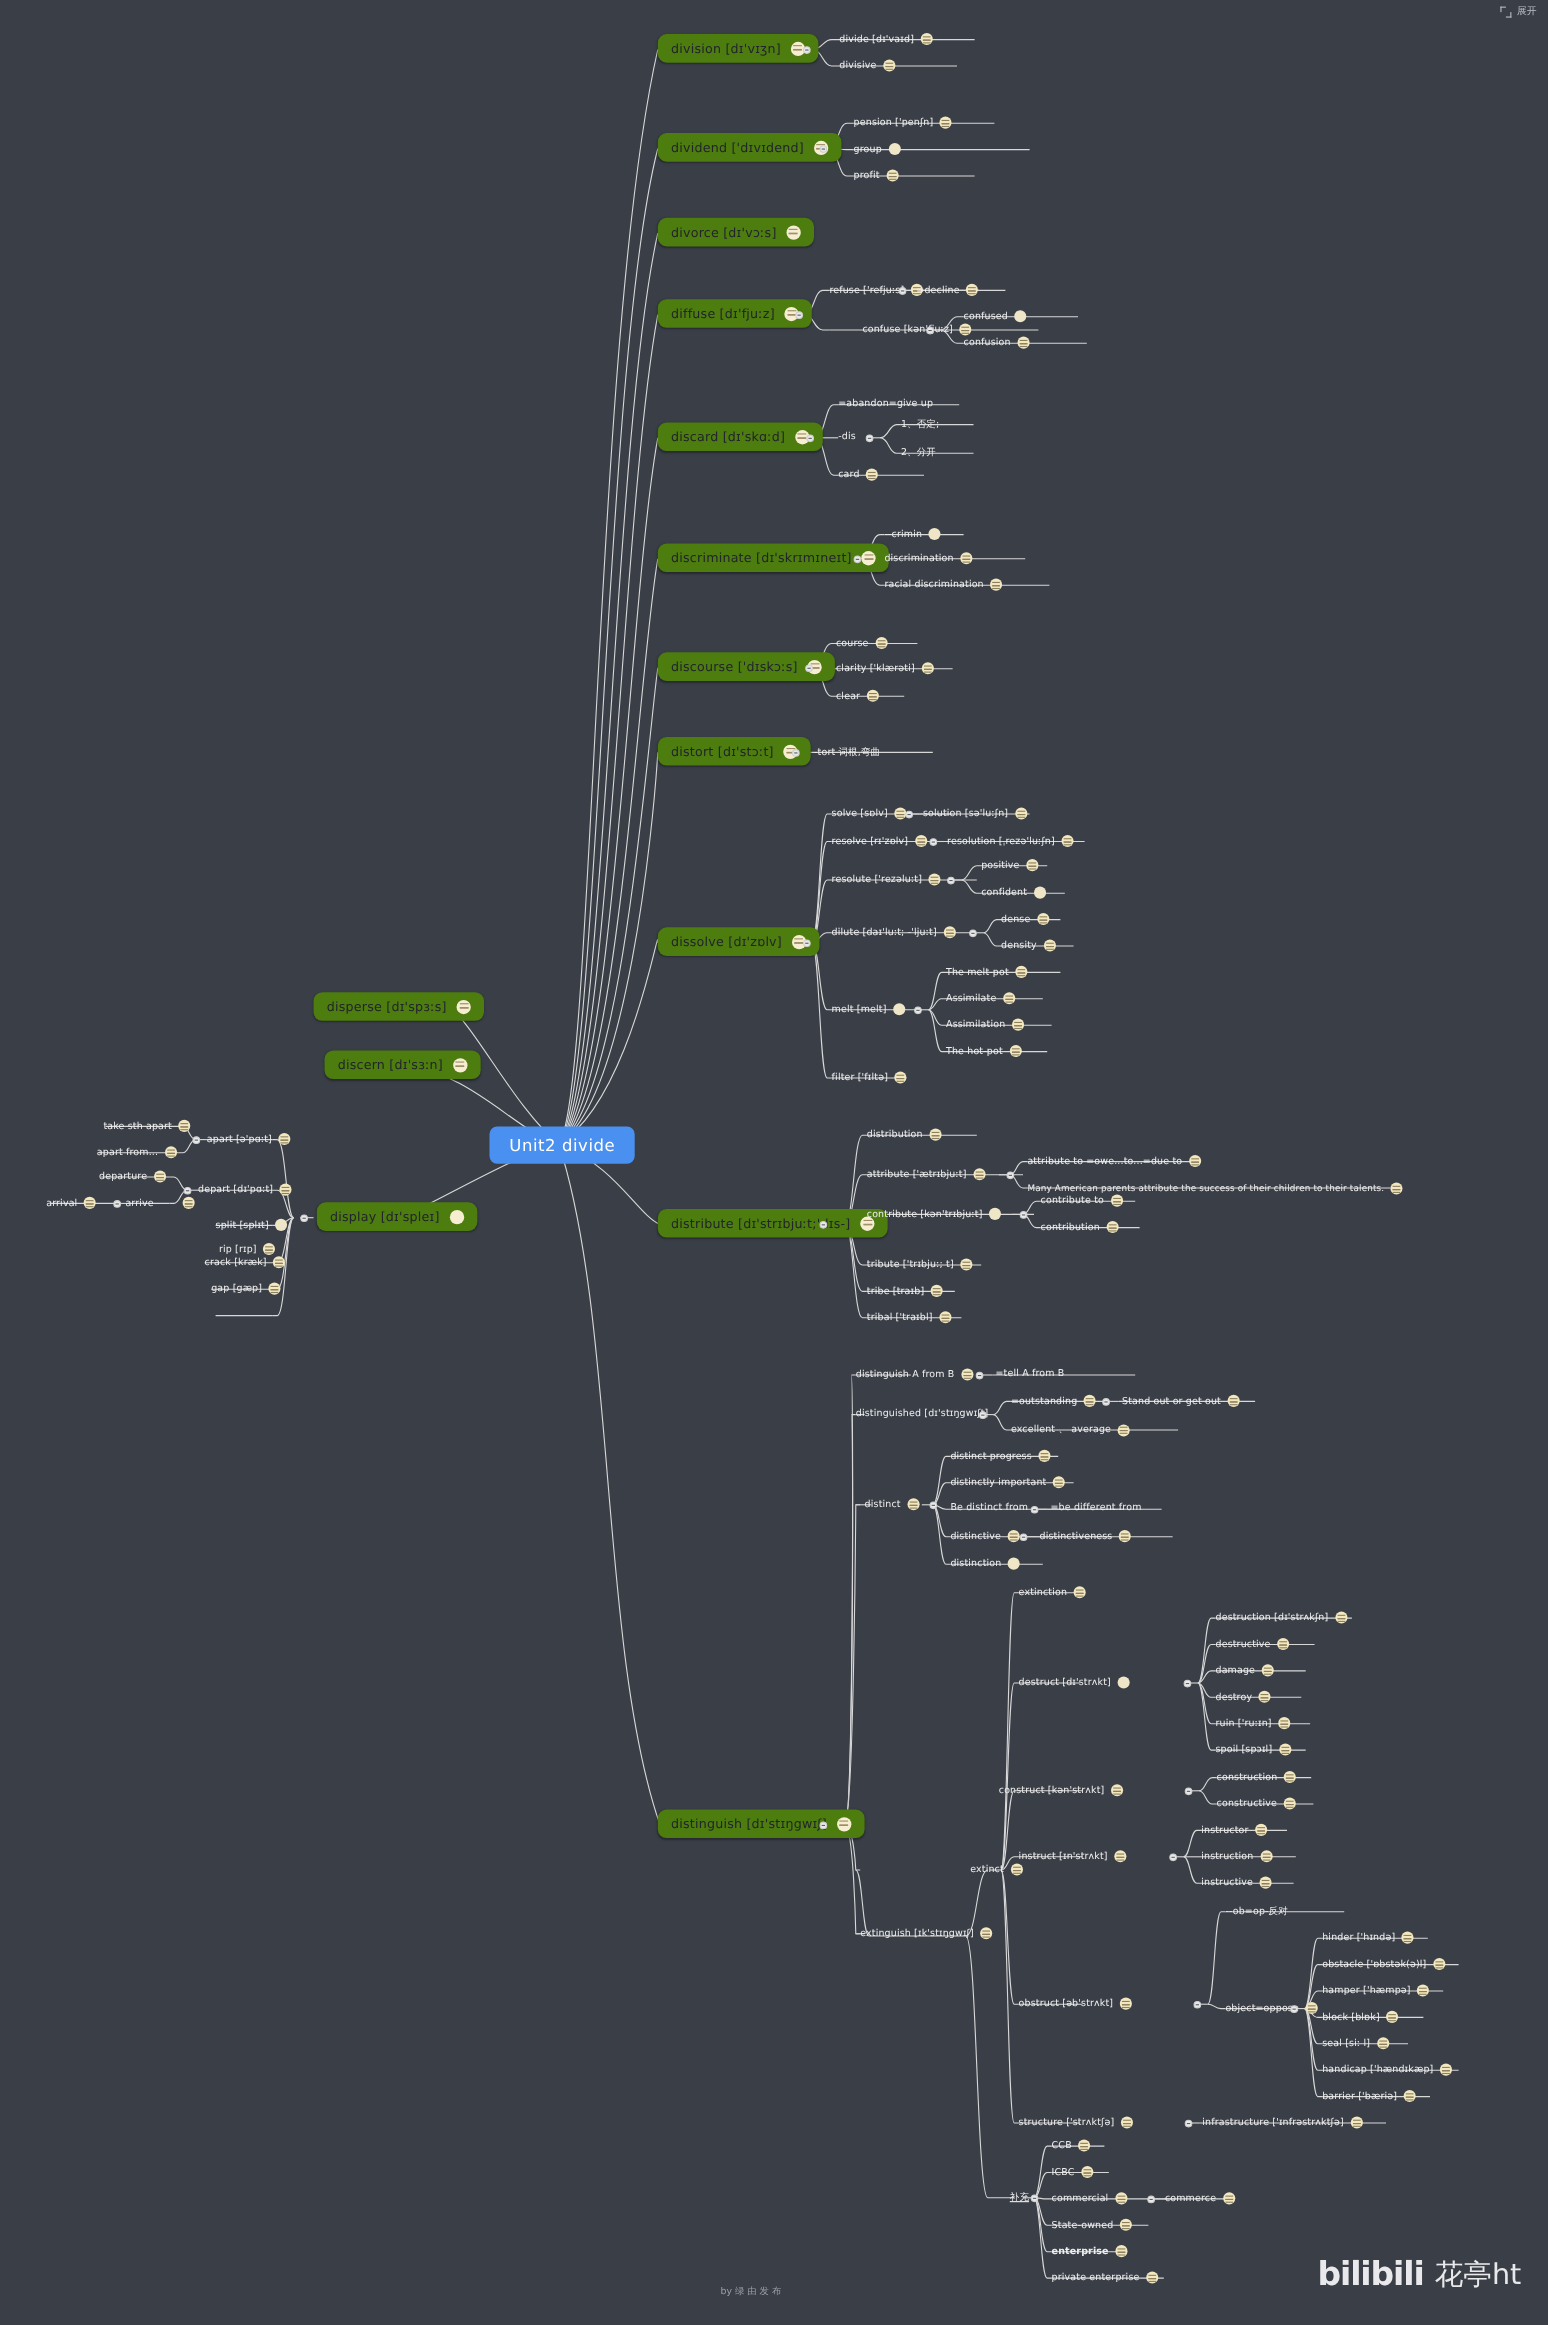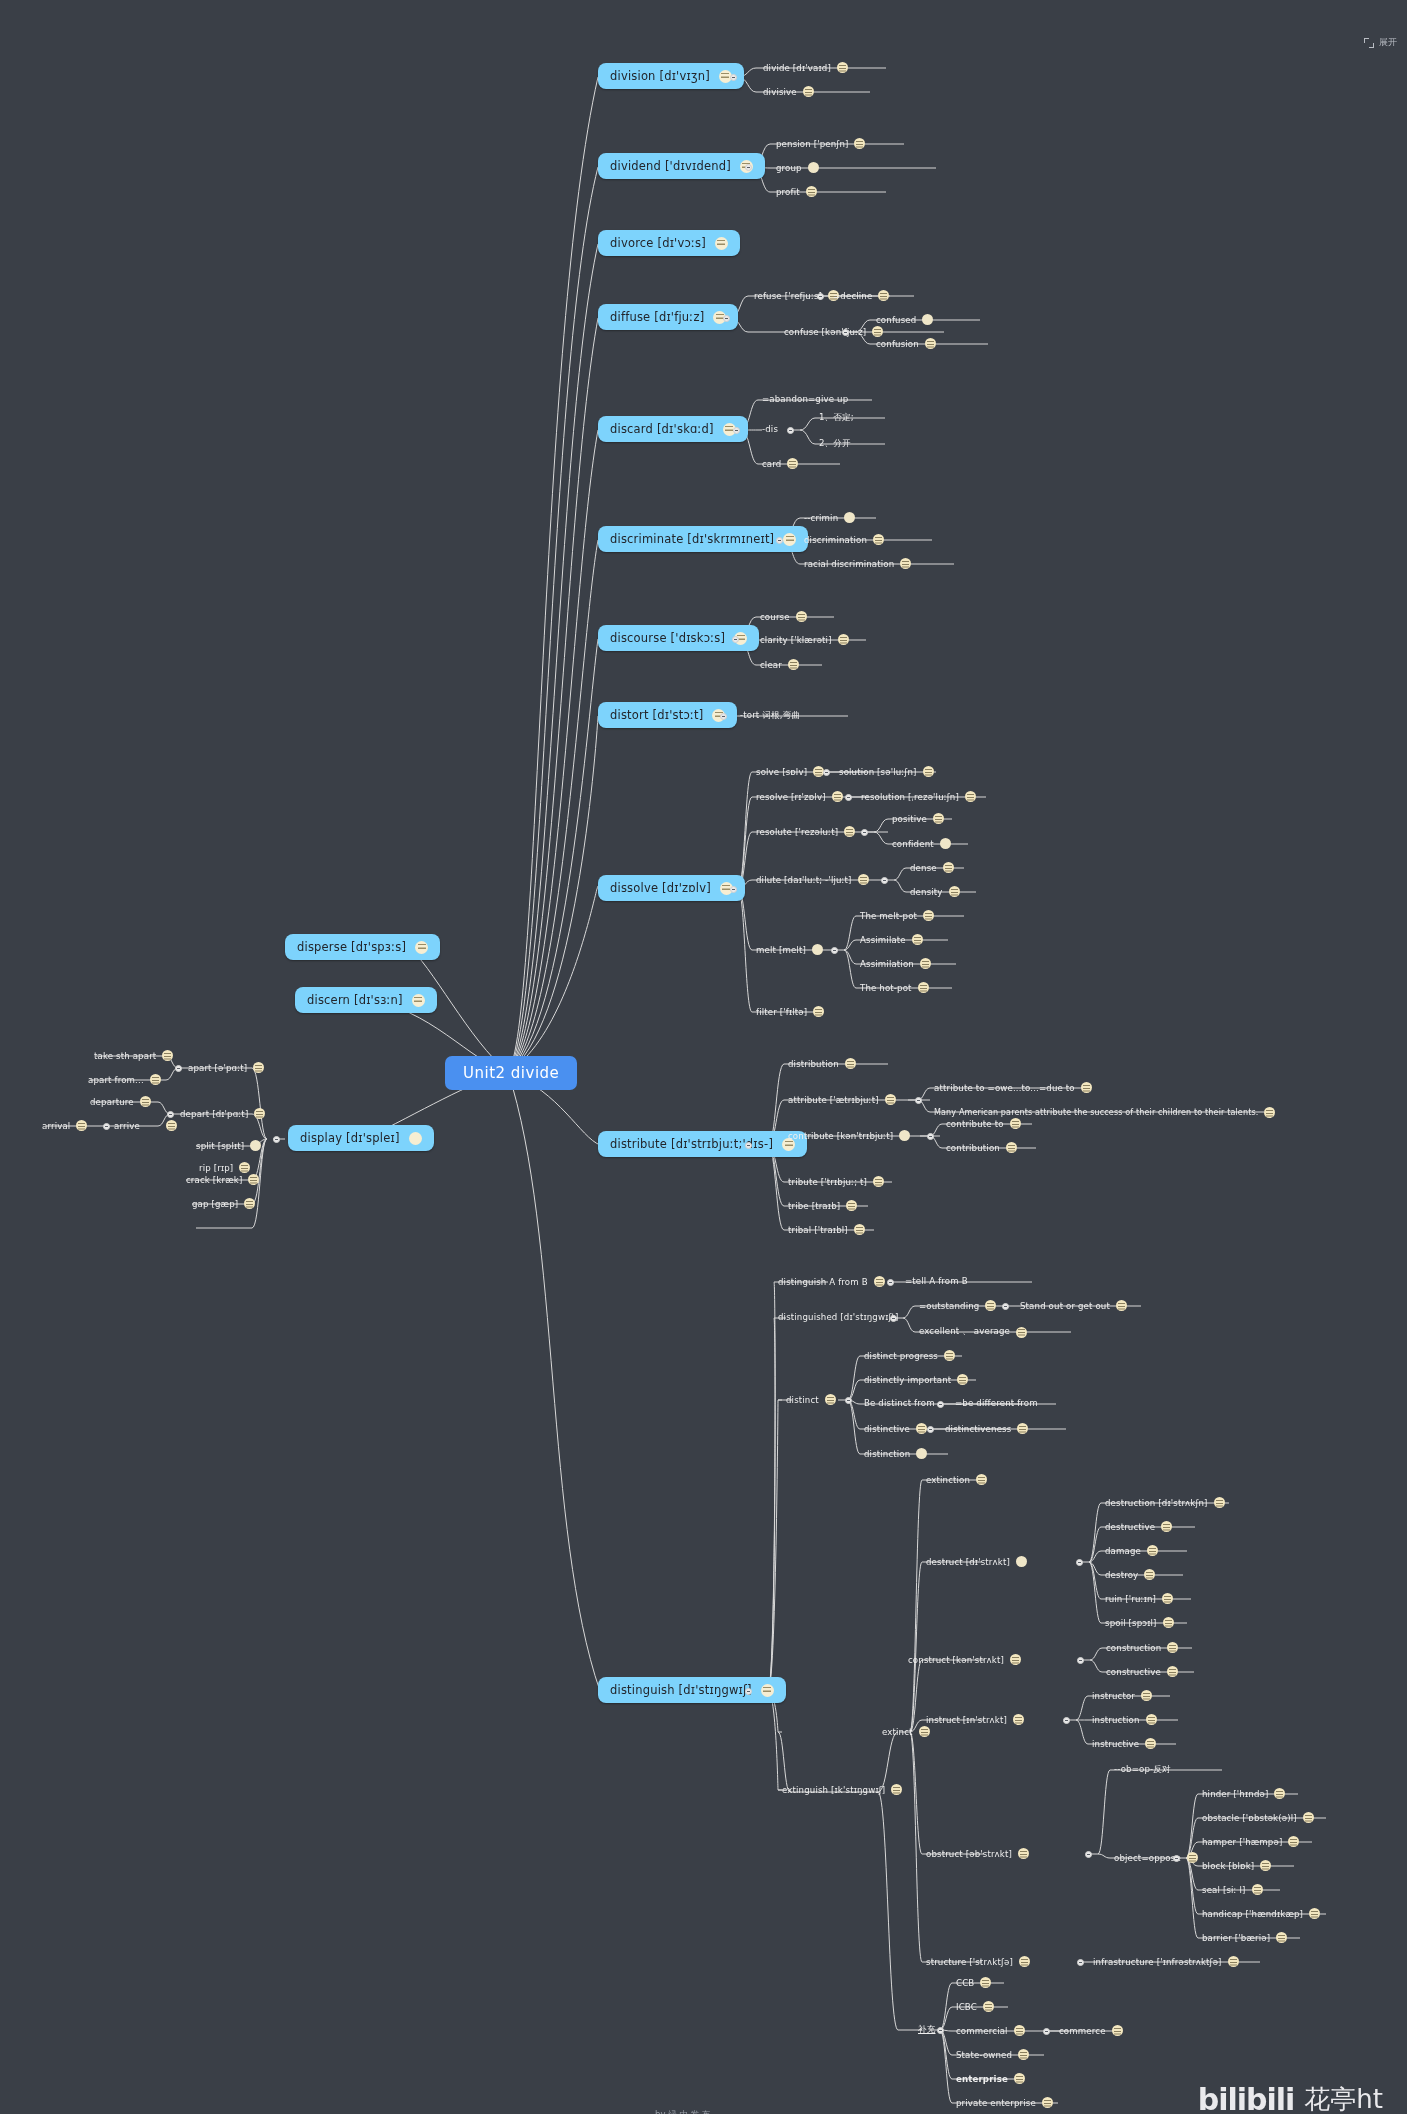--- a/index.html
+++ b/index.html
@@ -4,34 +4,34 @@
 <style>
   * { box-sizing: border-box; }
   html, body { margin:0; padding:0; }
   body {
     width: 1407px; height: 2114px;
     background: #3a3f47;
     font-family: "DejaVu Sans", "Liberation Sans", sans-serif;
     overflow: hidden;
     position: relative;
   }
-  #canvas { position:absolute; inset:0;margin-top:32px; }
+  #canvas { position:absolute; inset:0; }
   svg.links { position:absolute; left:0; top:0; width:1407px; height:2114px; pointer-events:none; }
 
   .node { position:absolute; display:flex; align-items:center; white-space:nowrap; }
 
   
   .root {
     background:#4a90f0; color:#ffffff; border-radius:7px;
     padding:8px 18px; font-size:15px; letter-spacing:.5px;
   }
 
   
   .l1 {
-    background:#7dd3fc; color:#22252b; border-radius:8px;
+    background:#4d7c0f; color:#22252b; border-radius:8px;
     padding:6px 12px; font-size:11.5px; letter-spacing:.2px;
     box-shadow:0 1px 2px rgba(0,0,0,.35);
   }
   
   .plain { color:#efefef; font-size:8.6px; letter-spacing:.15px; background:transparent; }
   .plain.sm { font-size:8px; }
 
   .badge {
     display:inline-block; width:11px; height:11px; border-radius:50%;
     background:#f3e7c0; margin-left:6px; flex:0 0 auto; position:relative;

